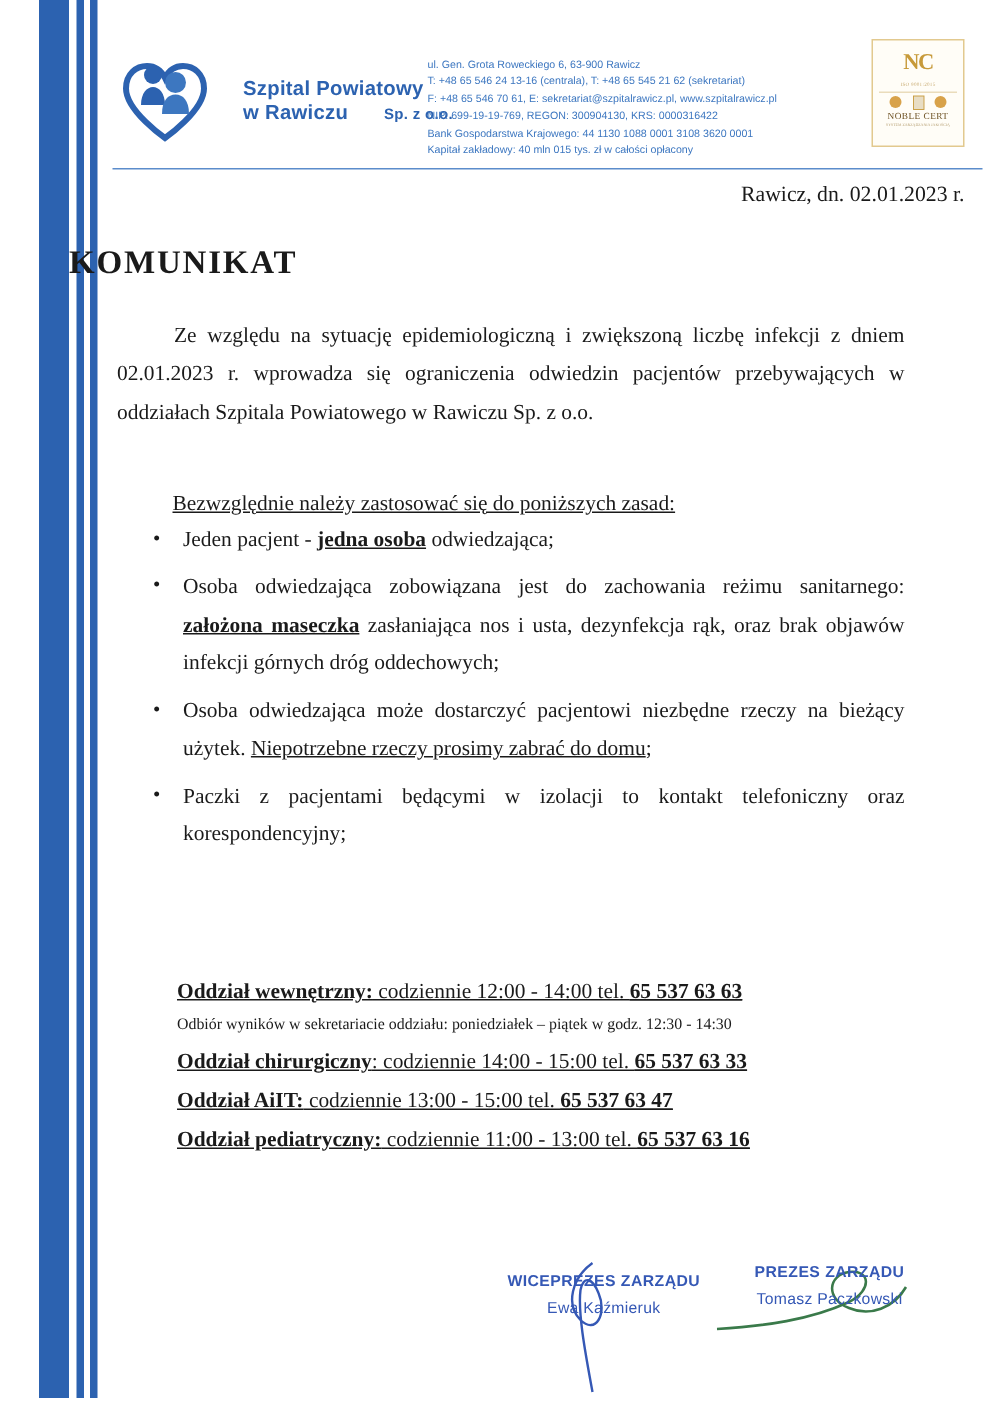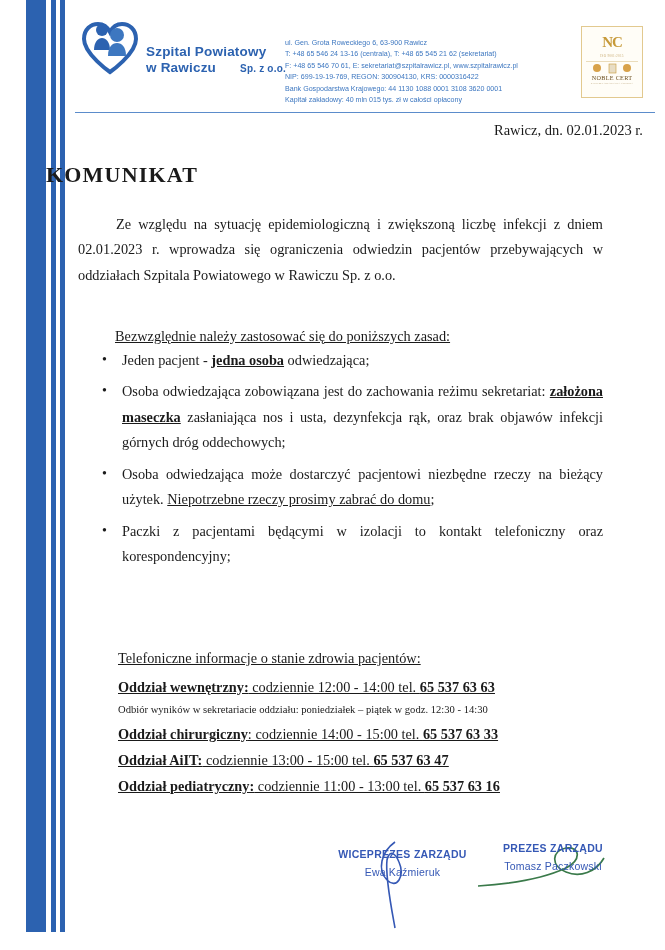--- a/index.html
+++ b/index.html
@@ -20,22 +20,22 @@
   .stripe-thin1 { left: 51px;  width: 5px;  height: 932px; background: #2c62b0; }
   .stripe-thin2 { left: 60px;  width: 5px;  height: 932px; background: #2c62b0; }
 
   
   .header {
     position: absolute;
     left: 75px; top: 18px; right: 10px;
     height: 92px;
   }
   .logo-block {
-    position: absolute; left: 5px; top: 0;
-    display: flex; align-items: flex-end; gap: 6px;
+    position: absolute; left: 5px; top: 20px;
+    display: flex; align-items: center; gap: 22px;
   }
   .logo-mark { width: 60px; height: 58px; flex: none; }
   .logo-text {
     font-family: "Liberation Sans", sans-serif;
     color: #2c62b0;
     line-height: 1.18;
   }
   .logo-text .l1 { font-size: 13.5px; font-weight: bold; letter-spacing: .2px; }
   .logo-text .l2 { font-size: 13.5px; font-weight: bold; letter-spacing: .2px; }
   .logo-text .l2 .small { font-size: 10px; margin-left: 20px; }
@@ -201,27 +201,26 @@
 <div class="rule"></div>
 
 <div class="date-line">Rawicz, dn. 02.01.2023 r.</div>
 <div class="title">KOMUNIKAT</div>
 
 <div class="intro">Ze względu na sytuację epidemiologiczną i zwiększoną liczbę infekcji z dniem 02.01.2023 r. wprowadza się ograniczenia odwiedzin pacjentów przebywających w oddziałach Szpitala Powiatowego w Rawiczu Sp. z o.o.</div>
 
 <div class="rules-head">Bezwzględnie należy zastosować się do poniższych zasad:</div>
 <ul class="rules">
     <li><span>Jeden pacjent -  </span><b class="u">jedna osoba</b><span> odwiedzająca;</span></li>
-    <li><span>Osoba odwiedzająca zobowiązana jest do zachowania reżimu sekretariat: </span><b class="u">założona maseczka</b><span> zasłaniająca nos i usta, dezynfekcja rąk, oraz brak objawów infekcji górnych dróg oddechowych;</span></li>
+    <li><span>Osoba odwiedzająca zobowiązana jest do zachowania reżimu sanitarnego: </span><b class="u">założona maseczka</b><span> zasłaniająca nos i usta, dezynfekcja rąk, oraz brak objawów infekcji górnych dróg oddechowych;</span></li>
     <li><span>Osoba odwiedzająca może dostarczyć pacjentowi niezbędne rzeczy na bieżący użytek. </span><span class="u">Niepotrzebne rzeczy prosimy zabrać do domu</span><span>;</span></li>
     <li><span>Paczki z pacjentami będącymi w izolacji to kontakt telefoniczny oraz korespondencyjny;</span></li>
   </ul>
 
 <div class="phones">
-  <div class="phones-head">Telefoniczne informacje o stanie zdrowia pacjentów:</div>
   <div id="ward-list">
       <div class="ward"><span class="w-name">Oddział wewnętrzny:</span><span> codziennie 12:00 - 14:00 tel. </span><span class="w-tel">65 537 63 63</span></div>
       <div class="note">Odbiór wyników w sekretariacie oddziału: poniedziałek – piątek w godz. 12:30 - 14:30</div>
       <div class="ward"><span class="w-name">Oddział chirurgiczny</span><span>: codziennie 14:00 - 15:00 tel. </span><span class="w-tel">65 537 63 33</span></div>
       <div class="ward"><span class="w-name">Oddział AiIT:</span><span> codziennie 13:00 - 15:00 tel. </span><span class="w-tel">65 537 63 47</span></div>
       <div class="ward"><span class="w-name">Oddział pediatryczny:</span><span> codziennie 11:00 - 13:00 tel. </span><span class="w-tel">65 537 63 16</span></div>
     </div>
 </div>
 
 <svg class="scribble scribble-1" width="70" height="95" viewBox="0 0 70 95">

